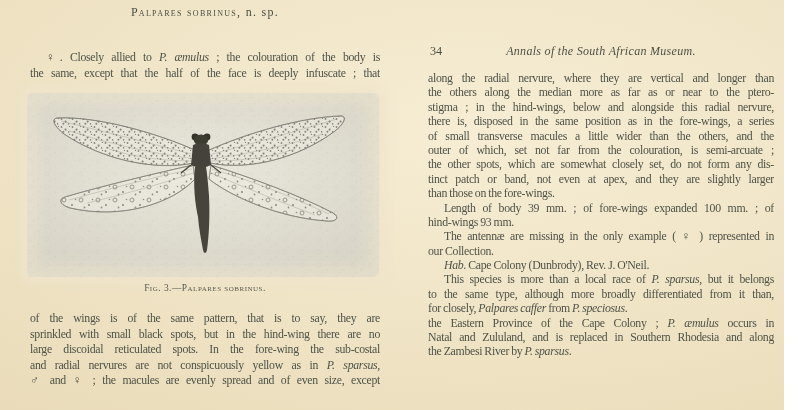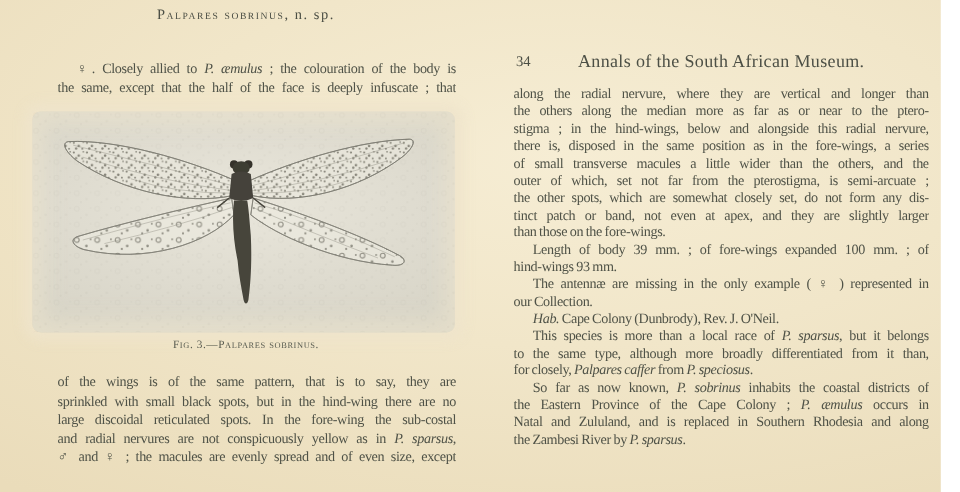--- a/index.html
+++ b/index.html
@@ -18,38 +18,38 @@
   .heading1 .sc{font-variant:small-caps;}
   .heading2{position:absolute;top:29px;left:0;right:0;text-align:center;
     font-size:12.2px;letter-spacing:.4px;color:#4b4e44;}
 
   .para{position:absolute;left:0;right:0;}
   .lp-top{top:50px;}
   .lp-bottom{top:311px;}
 
   .line{height:15.2px;line-height:15.2px;font-size:11.8px;letter-spacing:-.3px;
     word-spacing:-.5px;text-align:justify;text-align-last:justify;overflow:hidden;}
-  .page-left .line{height:15.6px;line-height:15.6px;margin-left:18px;}
+  .page-left .line{height:15.6px;line-height:15.6px;}
   .page-right .line{height:14.4px;line-height:14.4px;}
   .line.first{text-indent:16px;}
   .line.last{text-align-last:left;}
 
   .plate{position:absolute;left:-3px;top:93px;width:352px;height:184px;border-radius:7px;
     background:radial-gradient(80% 70% at 50% 42%, #e9e6db 0%, #ded bcf 55%, #d6d3c5 100%);
     background:radial-gradient(80% 70% at 50% 42%, #e9e6db 0%, #dedbcf 55%, #d6d3c5 100%);
     box-shadow:0 0 10px 7px rgba(238,228,203,.85), inset 0 0 16px 10px rgba(238,229,206,.55);}
   .plate svg{display:block;width:100%;height:100%;}
 
   .caption{position:absolute;top:283px;left:0;right:0;text-align:center;
     font-variant:small-caps;font-size:9.4px;letter-spacing:.5px;color:#585b50;}
 
   .running-head{position:absolute;top:44px;left:0;right:0;height:16px;}
   .page-num{position:absolute;left:2px;top:0;font-size:12.2px;color:#4c4f45;}
   .running-title{position:absolute;left:0;right:0;top:0;text-align:center;
-    font-size:15px;letter-spacing:.3px;color:#4c4f45;}
+    font-style:italic;font-size:12px;letter-spacing:.3px;color:#4c4f45;}
   .rp-body{position:absolute;top:71px;left:0;right:0;}
 </style>
 </head>
 <body>
 
 <div class="sheet">
 
   <div class="page page-left">
     <div class="heading1"><span class="sc">Palpares sobrinus</span><span>, n. sp.</span></div>
 
@@ -142,21 +142,21 @@
       <span class="page-num">34</span>
       <span class="running-title">Annals of the South African Museum.</span>
     </div>
     <div class="rp-body">
       <div class="para-flow">
           <div class="line"><span>along the radial nervure, where they are vertical and longer than</span></div>
           <div class="line"><span>the others along the median more as far as or near to the ptero-</span></div>
           <div class="line"><span>stigma ; in the hind-wings, below and alongside this radial nervure,</span></div>
           <div class="line"><span>there is, disposed in the same position as in the fore-wings, a series</span></div>
           <div class="line"><span>of small transverse macules a little wider than the others, and the</span></div>
-          <div class="line"><span>outer of which, set not far from the pterostigma, is semi-arcuate ;</span></div>
+          <div class="line"><span>outer of which, set not far from the colouration, is semi-arcuate ;</span></div>
           <div class="line"><span>the other spots, which are somewhat closely set, do not form any dis-</span></div>
           <div class="line"><span>tinct patch or band, not even at apex, and they are slightly larger</span></div>
           <div class="line last"><span>than those on the fore-wings.</span></div>
         </div>
       <div class="para-flow">
           <div class="line first"><span>Length of body 39 mm. ; of fore-wings expanded 100 mm. ; of</span></div>
           <div class="line last"><span>hind-wings 93 mm.</span></div>
         </div>
       <div class="para-flow">
           <div class="line first"><span>The antennæ are missing in the only example ( ♀ ) represented in</span></div>
@@ -164,21 +164,20 @@
         </div>
       <div class="para-flow">
           <div class="line first last"><i>Hab.</i><span>  Cape Colony (Dunbrody), Rev. J. O'Neil.</span></div>
         </div>
       <div class="para-flow">
           <div class="line first"><span>This species is more than a local race of </span><i>P. sparsus</i><span>, but it belongs</span></div>
           <div class="line"><span>to the same type, although  more  broadly differentiated from it than,</span></div>
           <div class="line last"><span>for closely, </span><i>Palpares caffer</i><span> from </span><i>P. speciosus</i><span>.</span></div>
         </div>
       <div class="para-flow">
-          <div class="line first"><span>So far as now known, </span><i>P. sobrinus</i><span> inhabits the coastal districts of</span></div>
           <div class="line"><span>the Eastern Province of the Cape Colony ; </span><i>P. æmulus</i><span> occurs in</span></div>
           <div class="line"><span>Natal and Zululand, and is replaced in Southern Rhodesia and along</span></div>
           <div class="line last"><span>the Zambesi River by </span><i>P. sparsus</i><span>.</span></div>
         </div>
     </div>
   </div>
 
 </div>
 
 </body></html>

